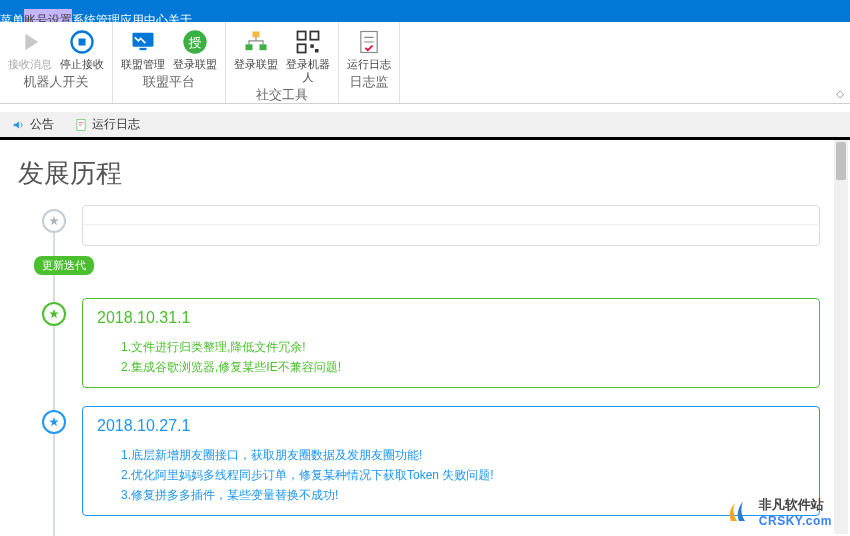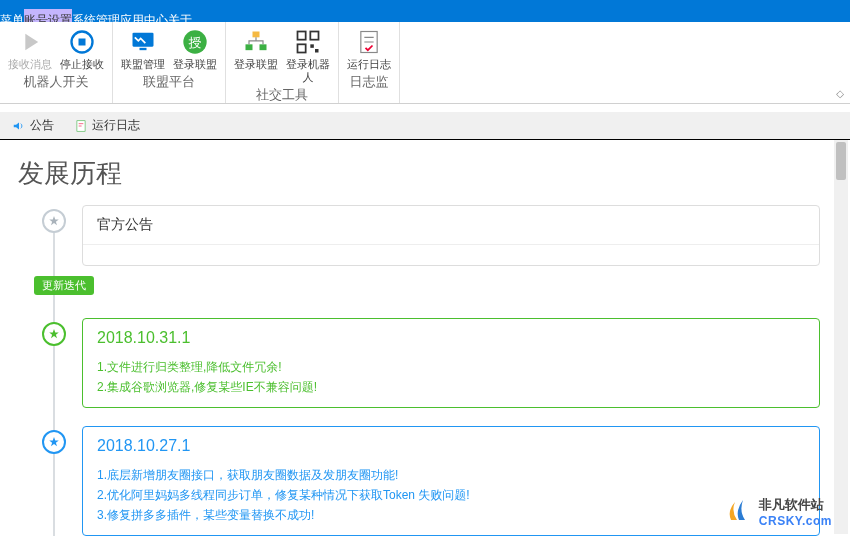--- a/index.html
+++ b/index.html
@@ -12,21 +12,21 @@
 .ribbon { background: #fff; border-bottom: 1px solid #d0d0d0; display: flex; height: 82px; position: relative; }
 .ribbon-group { display: flex; flex-direction: column; align-items: center; border-right: 1px solid #e0e0e0; padding: 2px 4px 0; }
 .ribbon-buttons { display: flex; }
 .ribbon-btn { display: flex; flex-direction: column; align-items: center; width: 52px; padding-top: 4px; cursor: pointer; }
 .ribbon-btn .icon { width: 28px; height: 28px; display: flex; align-items: center; justify-content: center; }
 .ribbon-btn .label { font-size: 11px; color: #444; margin-top: 2px; text-align: center; line-height: 13px; }
 .ribbon-btn.disabled .label { color: #aaa; }
 .group-title { font-size: 13px; color: #666; padding: 2px 0 3px; }
 .ribbon-expand { position: absolute; right: 6px; bottom: 4px; color: #888; cursor: pointer; font-size: 10px; }
 
-.tabbar { background: #f0f0f0; border-bottom: 1px solid #000000; height: 28px; display: flex; align-items: center; padding-left: 6px; gap: 8px; margin-top: 8px; }
+.tabbar { background: #f0f0f0; border-bottom: 3px solid #000000; height: 28px; display: flex; align-items: center; padding-left: 6px; gap: 8px; margin-top: 8px; }
 .tab { display: flex; align-items: center; gap: 4px; padding: 0 6px; height: 22px; color: #333; cursor: pointer; }
 .tab .ticon { width: 14px; height: 14px; display: flex; align-items: center; justify-content: center; }
 
 .content { position: absolute; top: 140px; left: 0; right: 0; bottom: 0; overflow: hidden; padding: 10px 30px 0 18px; }
 .page-title { font-size: 26px; color: #555; font-weight: 400; margin: 6px 0 14px 0; }
 
 .timeline { position: relative; margin-left: 24px; }
 .tl-line { position: absolute; left: 11px; top: 12px; bottom: -200px; width: 2px; background: #d9dde1; }
 .tl-item { position: relative; padding-left: 40px; margin-bottom: 18px; }
 .tl-marker { position: absolute; left: 0; top: 4px; width: 24px; height: 24px; border-radius: 50%; background: #fff; border: 2px solid #c5cdd4; display: flex; align-items: center; justify-content: center; }
@@ -39,33 +39,33 @@
 .card-divider { border: none; border-top: 1px solid #eee; margin: 8px -14px 10px; }
 .card-body { font-size: 12px; color: #666; }
 
 .card.green { border-color: #4bbf2e; }
 .card.green .card-title { color: #4bbf2e; font-size: 16px; }
 .card.green .card-body { color: #4bbf2e; }
 .card.blue { border-color: #2196f3; }
 .card.blue .card-title { color: #2196f3; font-size: 16px; }
 .card.blue .card-body { color: #2196f3; }
 
-.badge { position: absolute; left: -8px; top: -8px; background: #4bbf2e; color: #fff; font-size: 11px; padding: 2px 8px; border-radius: 3px; z-index: 2; }
+.badge { position: absolute; left: -8px; top: -8px; background: #4bbf2e; color: #fff; font-size: 11px; padding: 2px 8px; border-radius: 8px; z-index: 2; }
 .badge-wrap { position: relative; height: 20px; margin-bottom: 14px; }
 
 .scrollbar { position: absolute; right: 2px; top: 140px; width: 14px; bottom: 2px; background: #f0f0f0; }
 .scroll-thumb { position: absolute; left: 2px; width: 10px; top: 2px; height: 38px; background: #c0c0c0; border-radius: 2px; }
 
-.logo { position: absolute; right: 18px; bottom: 8px; display: flex; gap: 4px; }
+.logo { position: absolute; right: 18px; bottom: 8px; display: flex; align-items: center; gap: 4px; }
 .logo-text { font-size: 13px; }
 .logo-text .cn { color: #444; font-weight: bold; }
 .logo-text .en { color: #3b82f6; font-weight: bold; font-size: 12px; letter-spacing: 0.5px; }
 
 ol.changes { list-style: none; }
-ol.changes li { line-height: 20px; }
+ol.changes li { line-height: 20px; margin-left: 24px; }
 </style>
 </head>
 <body>
 
 <div class="menubar">
   <div class="item">菜单</div>
   <div class="item active">账号设置</div>
   <div class="item">系统管理</div>
   <div class="item">应用中心</div>
   <div class="item">关于</div>
@@ -195,21 +195,20 @@
   <div class="timeline">
     <div class="tl-line"></div>
 
     <div class="tl-item">
       <div class="tl-marker">
           <svg viewBox="0 0 24 24">
             <path d="M12 2l2.5 7h7l-5.7 4.3 2.2 7L12 16l-6 4.3 2.2-7L2.5 9h7z" fill="#aab3bb"></path>
           </svg>
         </div>
       <div class="card">
-        <div class="card-title">官方公告</div>
         <hr class="card-divider">
       </div>
     </div>
 
     <div class="badge-wrap">
       <span class="badge">更新迭代</span>
     </div>
 
     <div class="tl-item">
       <div class="tl-marker green">

